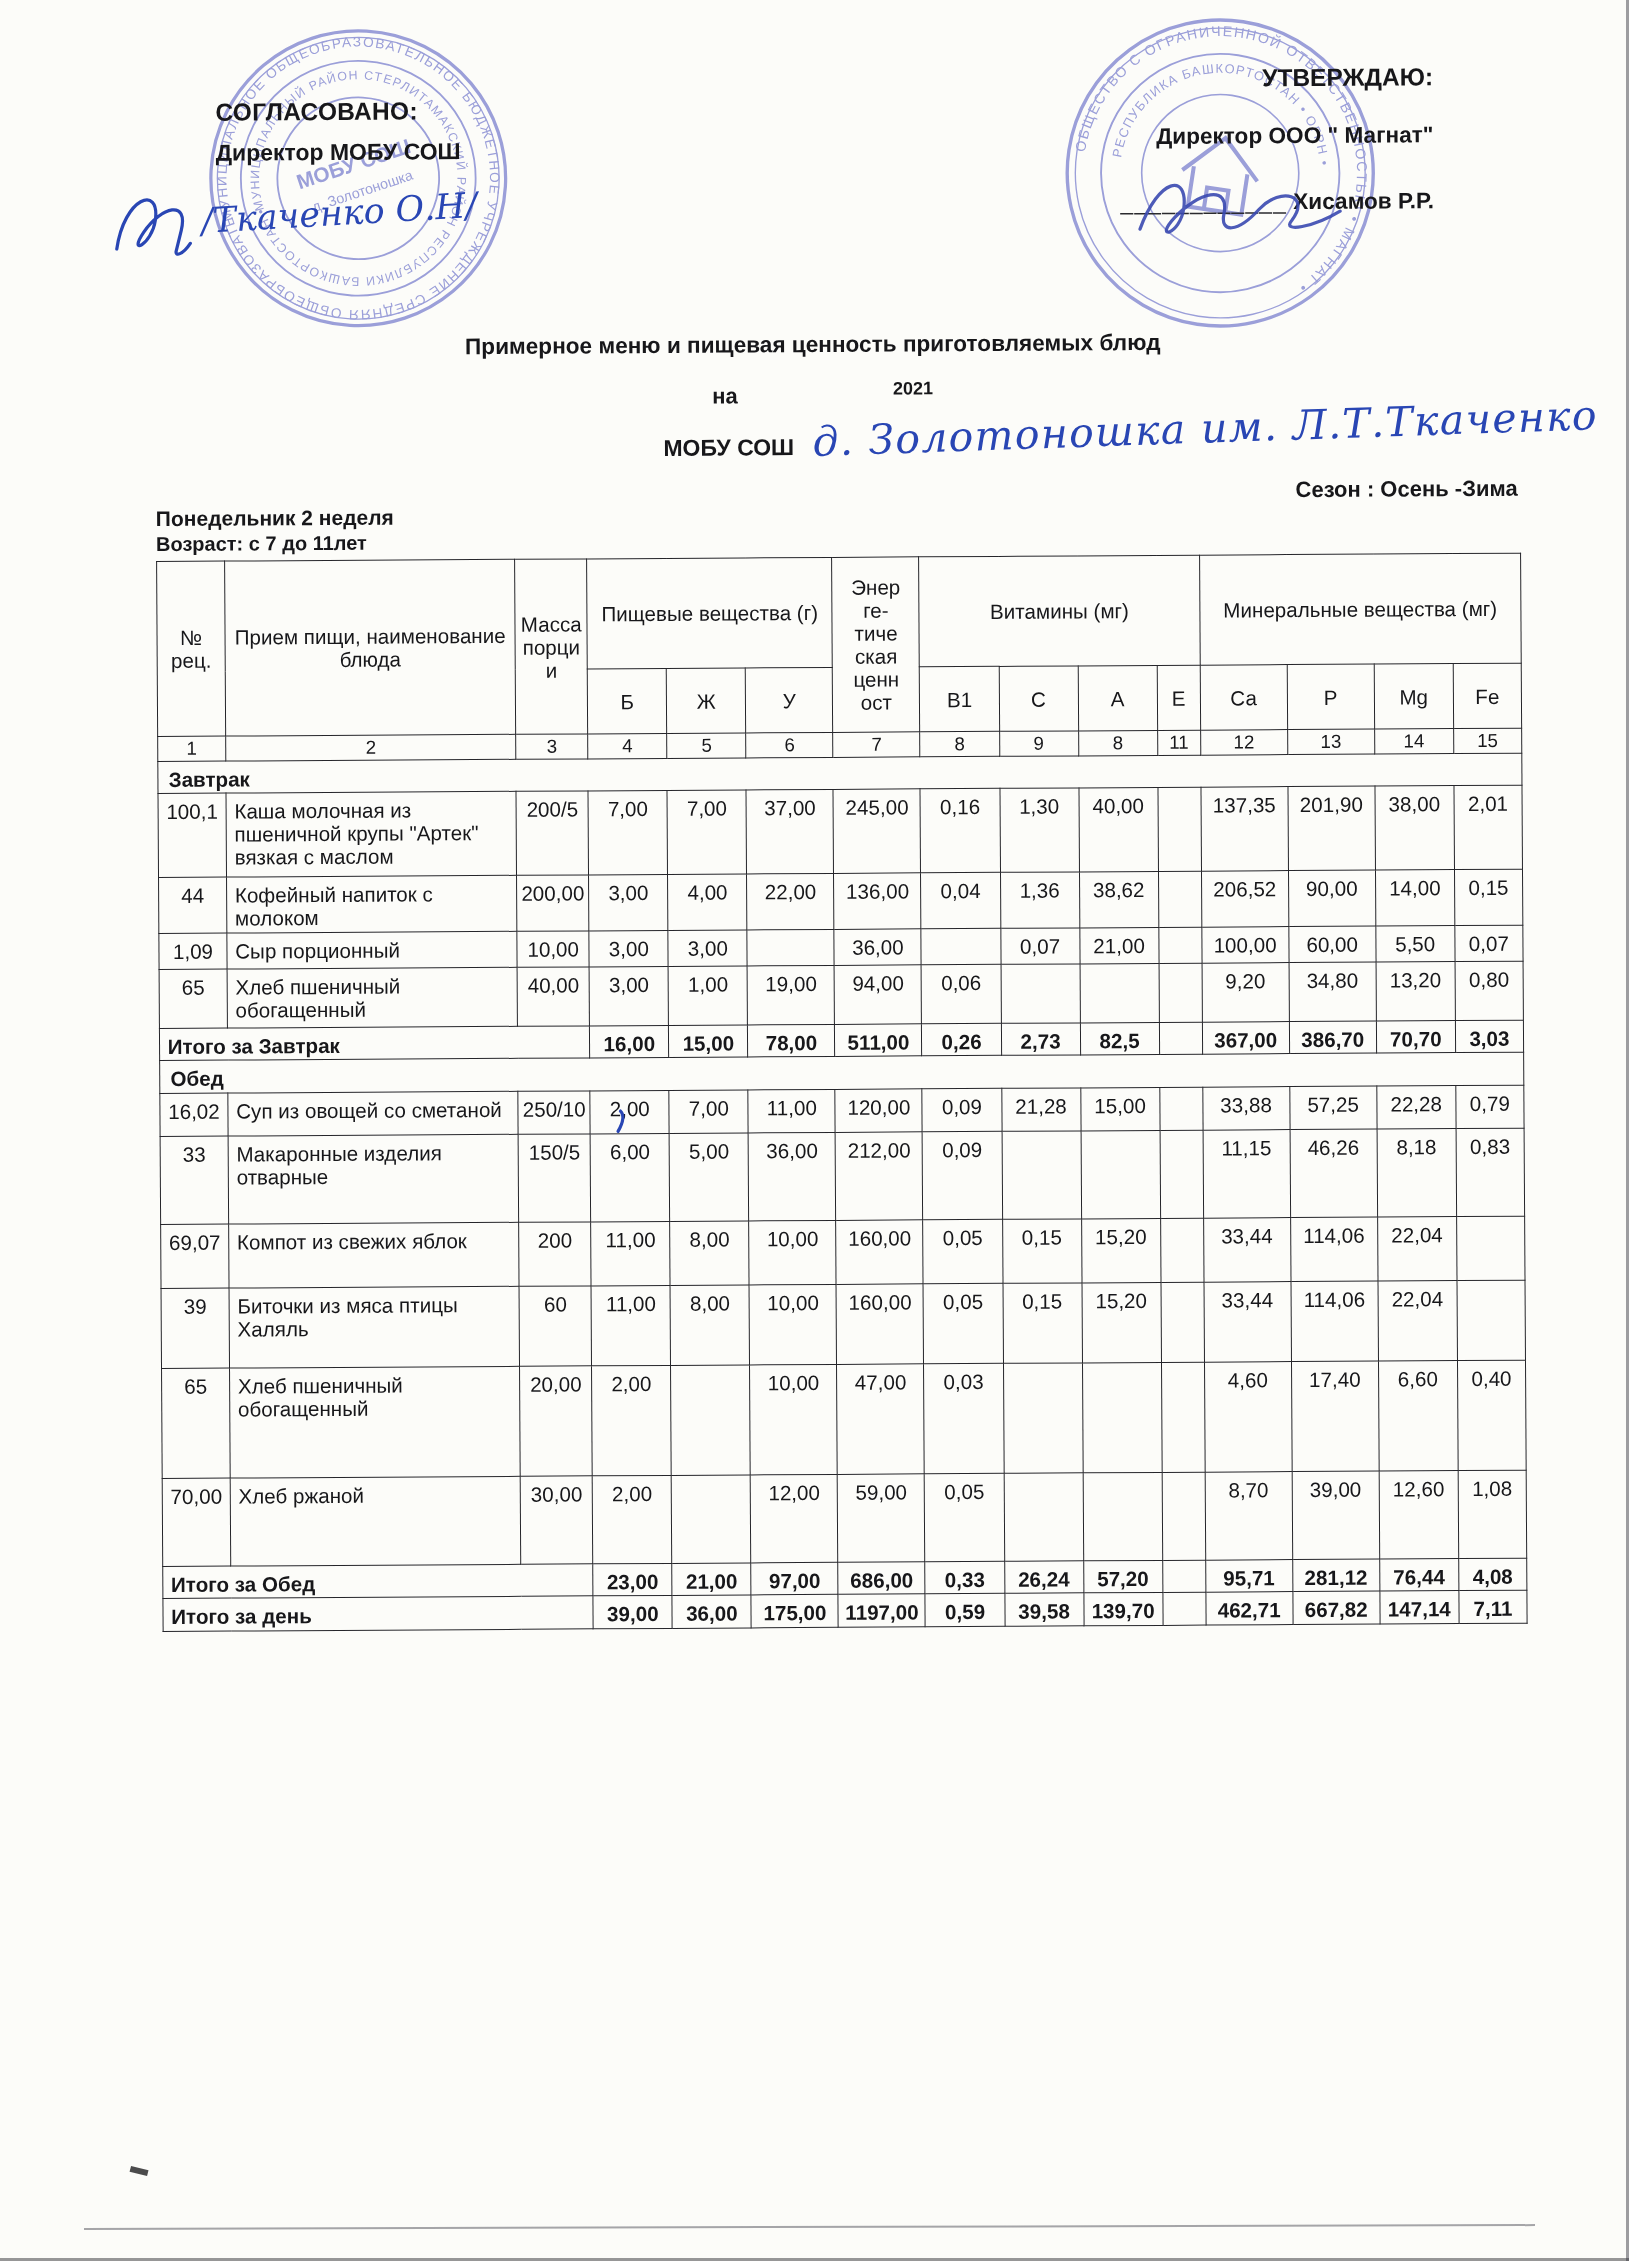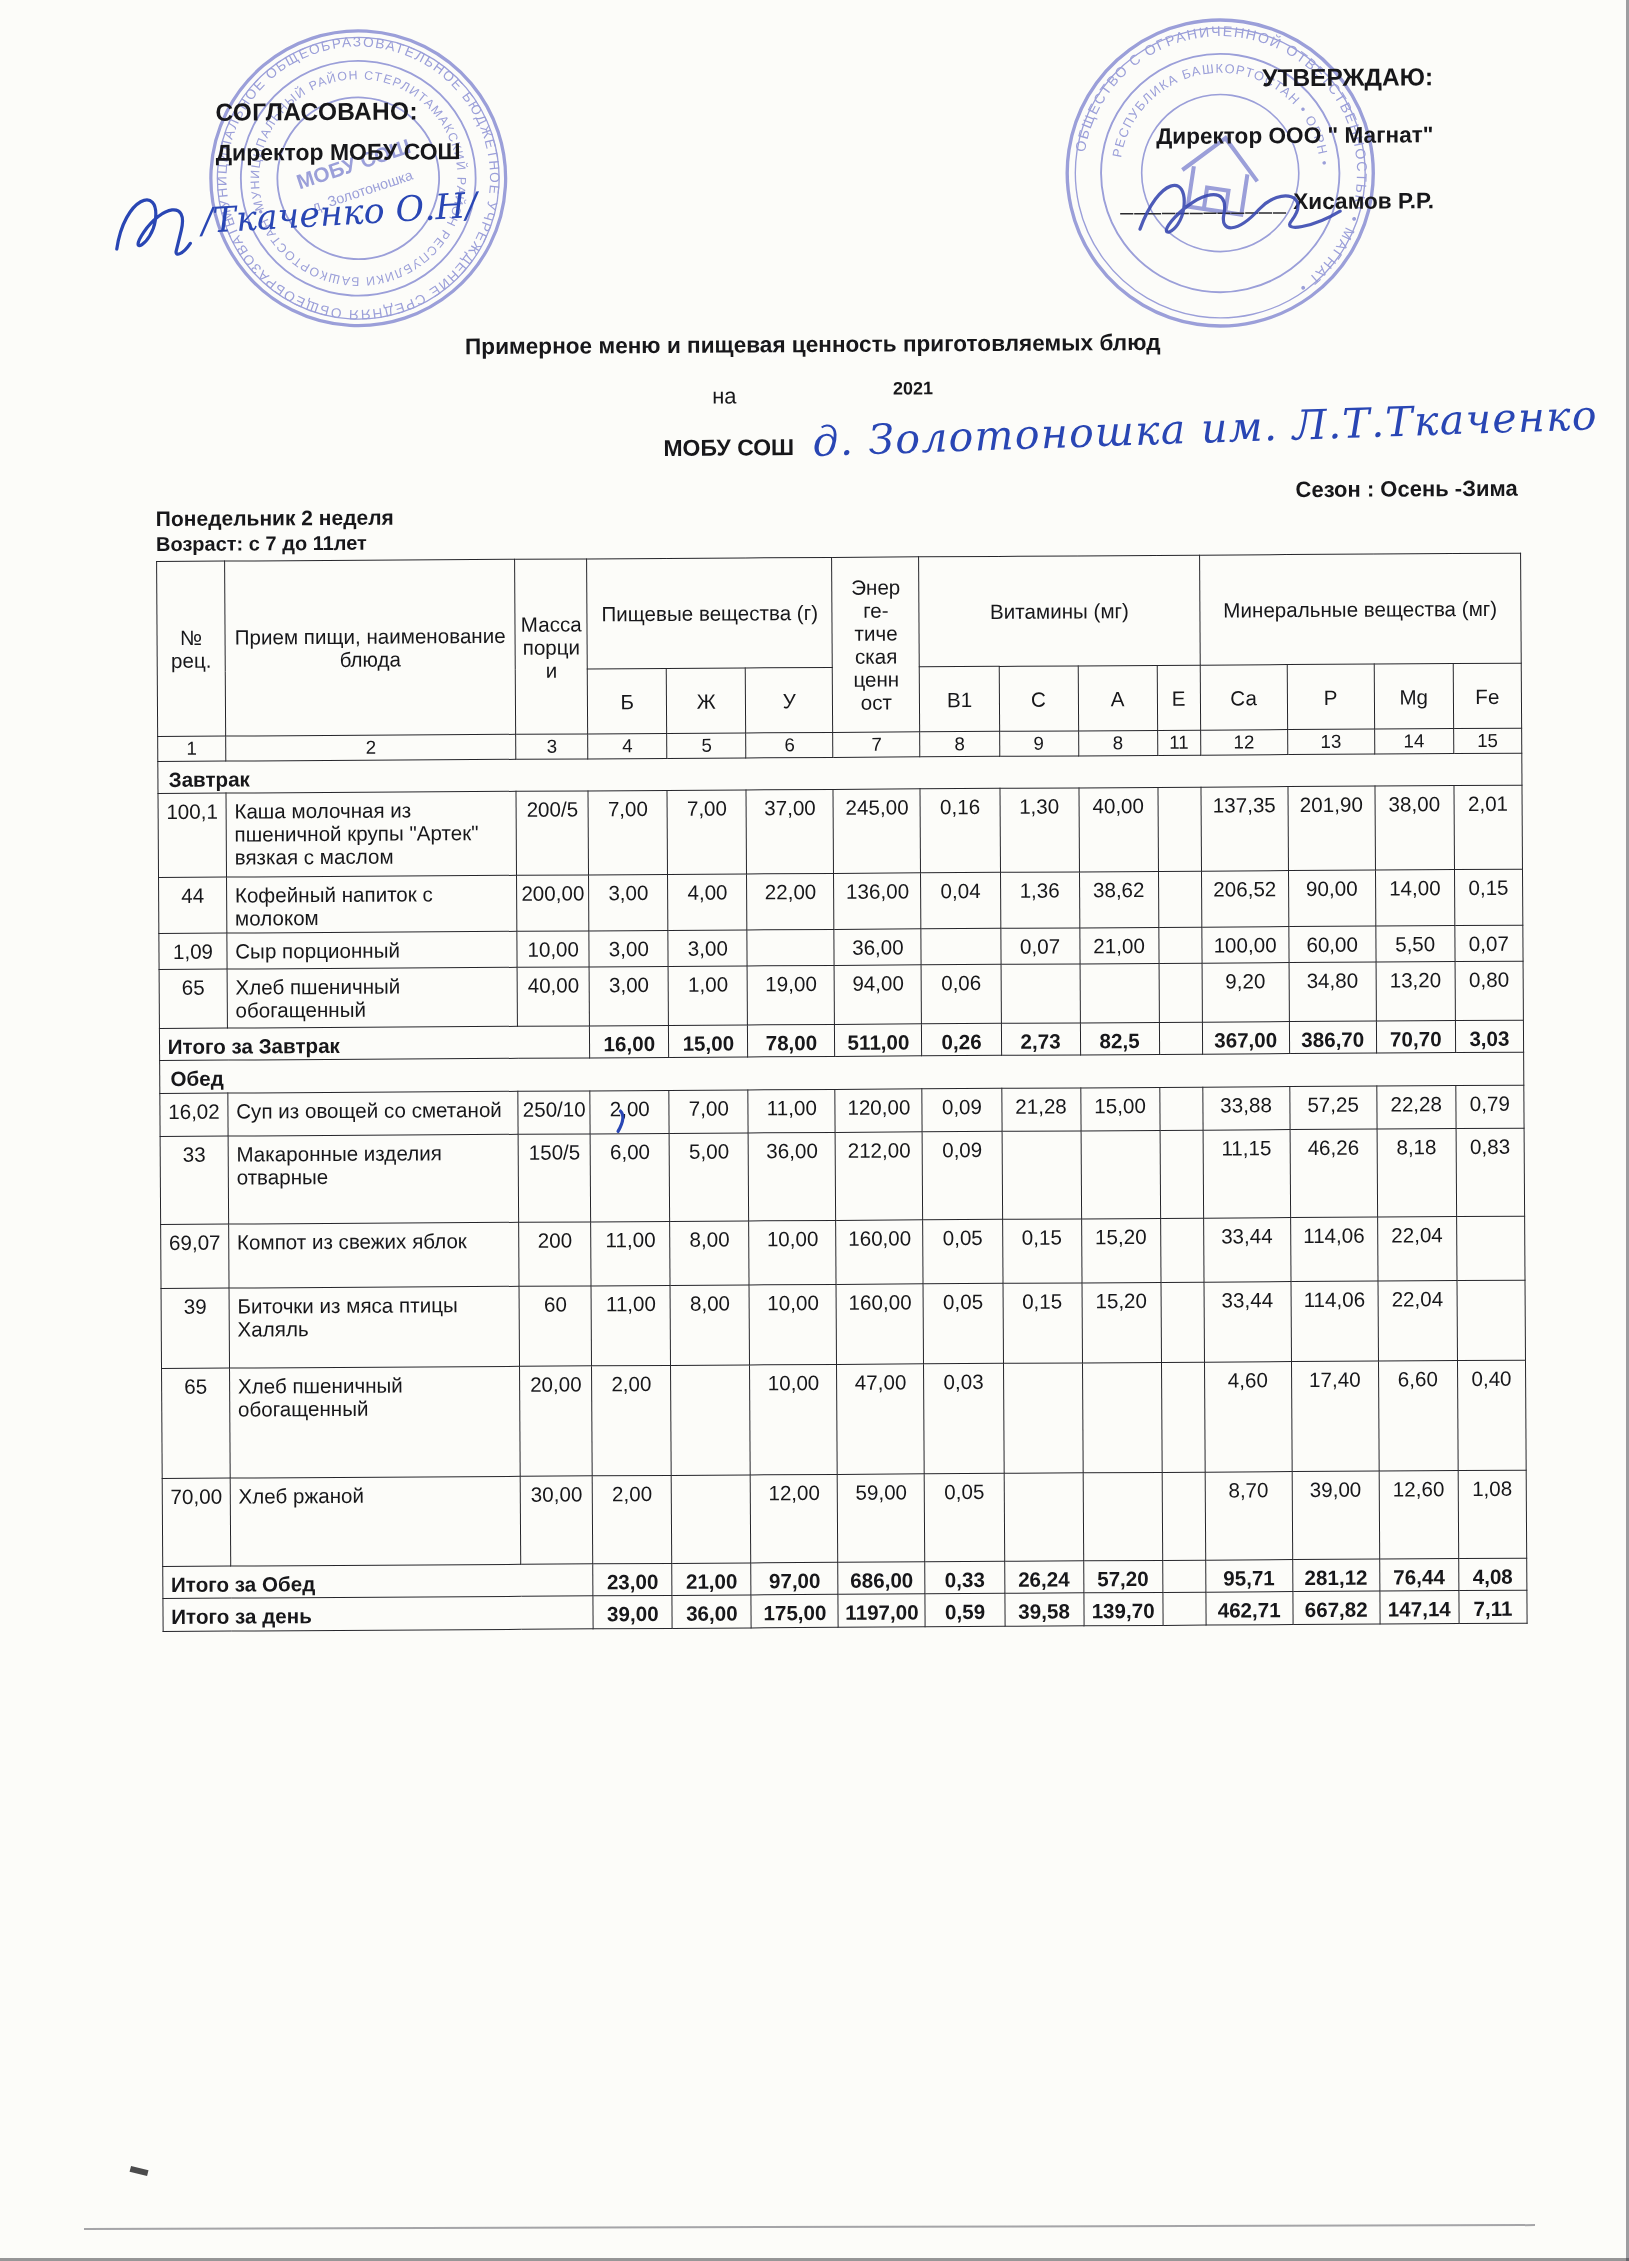--- a/index.html
+++ b/index.html
@@ -28,21 +28,21 @@
   .stamp-left  { left:205px;  top:19.3px; width:313px; height:313px; transform:rotate(-18deg); }
   .stamp-right { left:1061px; top:13px; width:325px; height:325px; transform:rotate(9deg); }
 
   
   .handwriting { font-family:"DejaVu Serif", serif; font-style:italic; color:#2946b4; }
   .sig-left { position:absolute; left:108px; top:162px; width:413px; height:110px; z-index:4; }
   .sig-right { position:absolute; left:1130px; top:160px; width:239px; height:97px; z-index:4; }
 
   
   .doc-title { position:absolute; top:332px; left:0; width:100%; text-align:center; font-size:22.6px; font-weight:bold; z-index:3; }
-  .line-na   { position:absolute; top:383px; left:714px; font-size:22px; font-weight:normal; z-index:3; }
+  .line-na   { position:absolute; top:383px; left:714px; font-size:22px; font-weight:bold; z-index:3; }
   .line-year { position:absolute; top:379px; left:895px; font-size:18px; font-weight:bold; z-index:3; }
   .school-line { position:absolute; top:417px; left:665px; white-space:nowrap; z-index:3; }
   .school-line .printed { font-size:23px; font-weight:bold; vertical-align:baseline; }
   .school-line .handwriting { display:inline-block; font-size:41px; margin-left:18px; transform:rotate(-1.6deg); position:relative; top:-10.3px; letter-spacing:1.3px; }
 
   .season { position:absolute; top:480px; right:111px; font-size:22px; font-weight:bold; z-index:3; }
   .day    { position:absolute; top:503px; left:157px;  font-size:21px; font-weight:bold; z-index:3; }
   .age    { position:absolute; top:529px; left:157px;  font-size:20px; font-weight:bold; z-index:3; }
 
   

